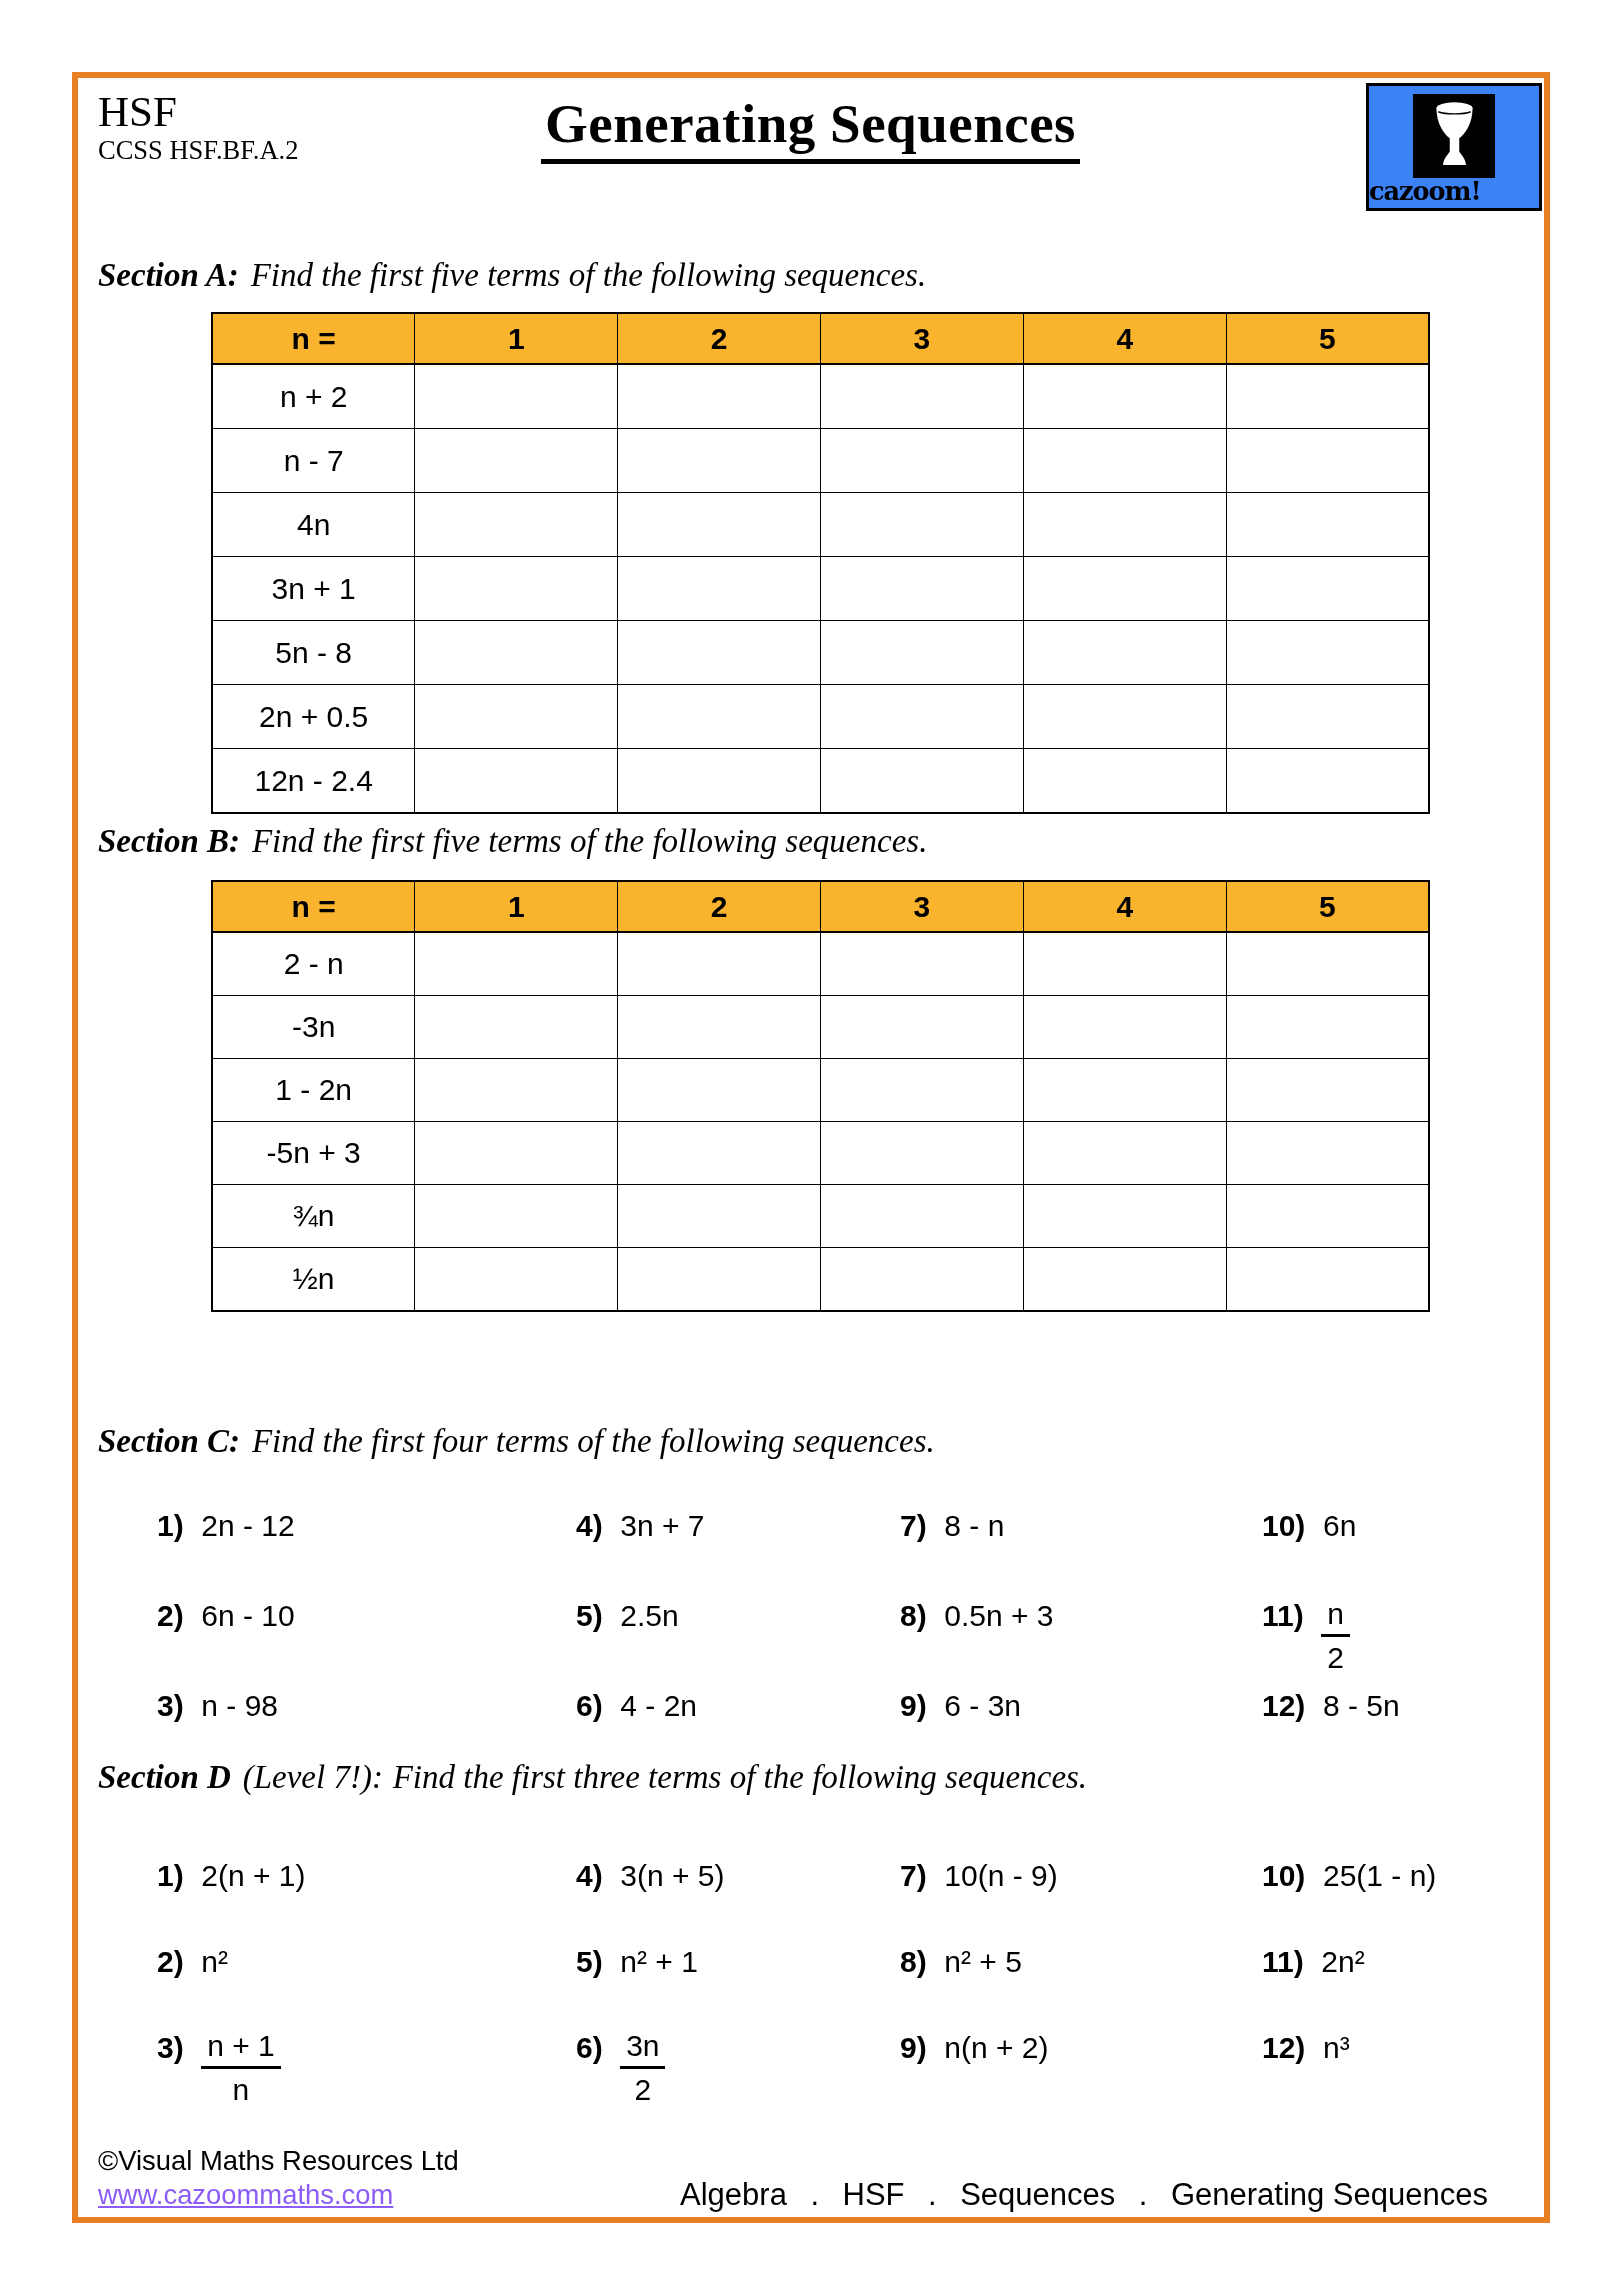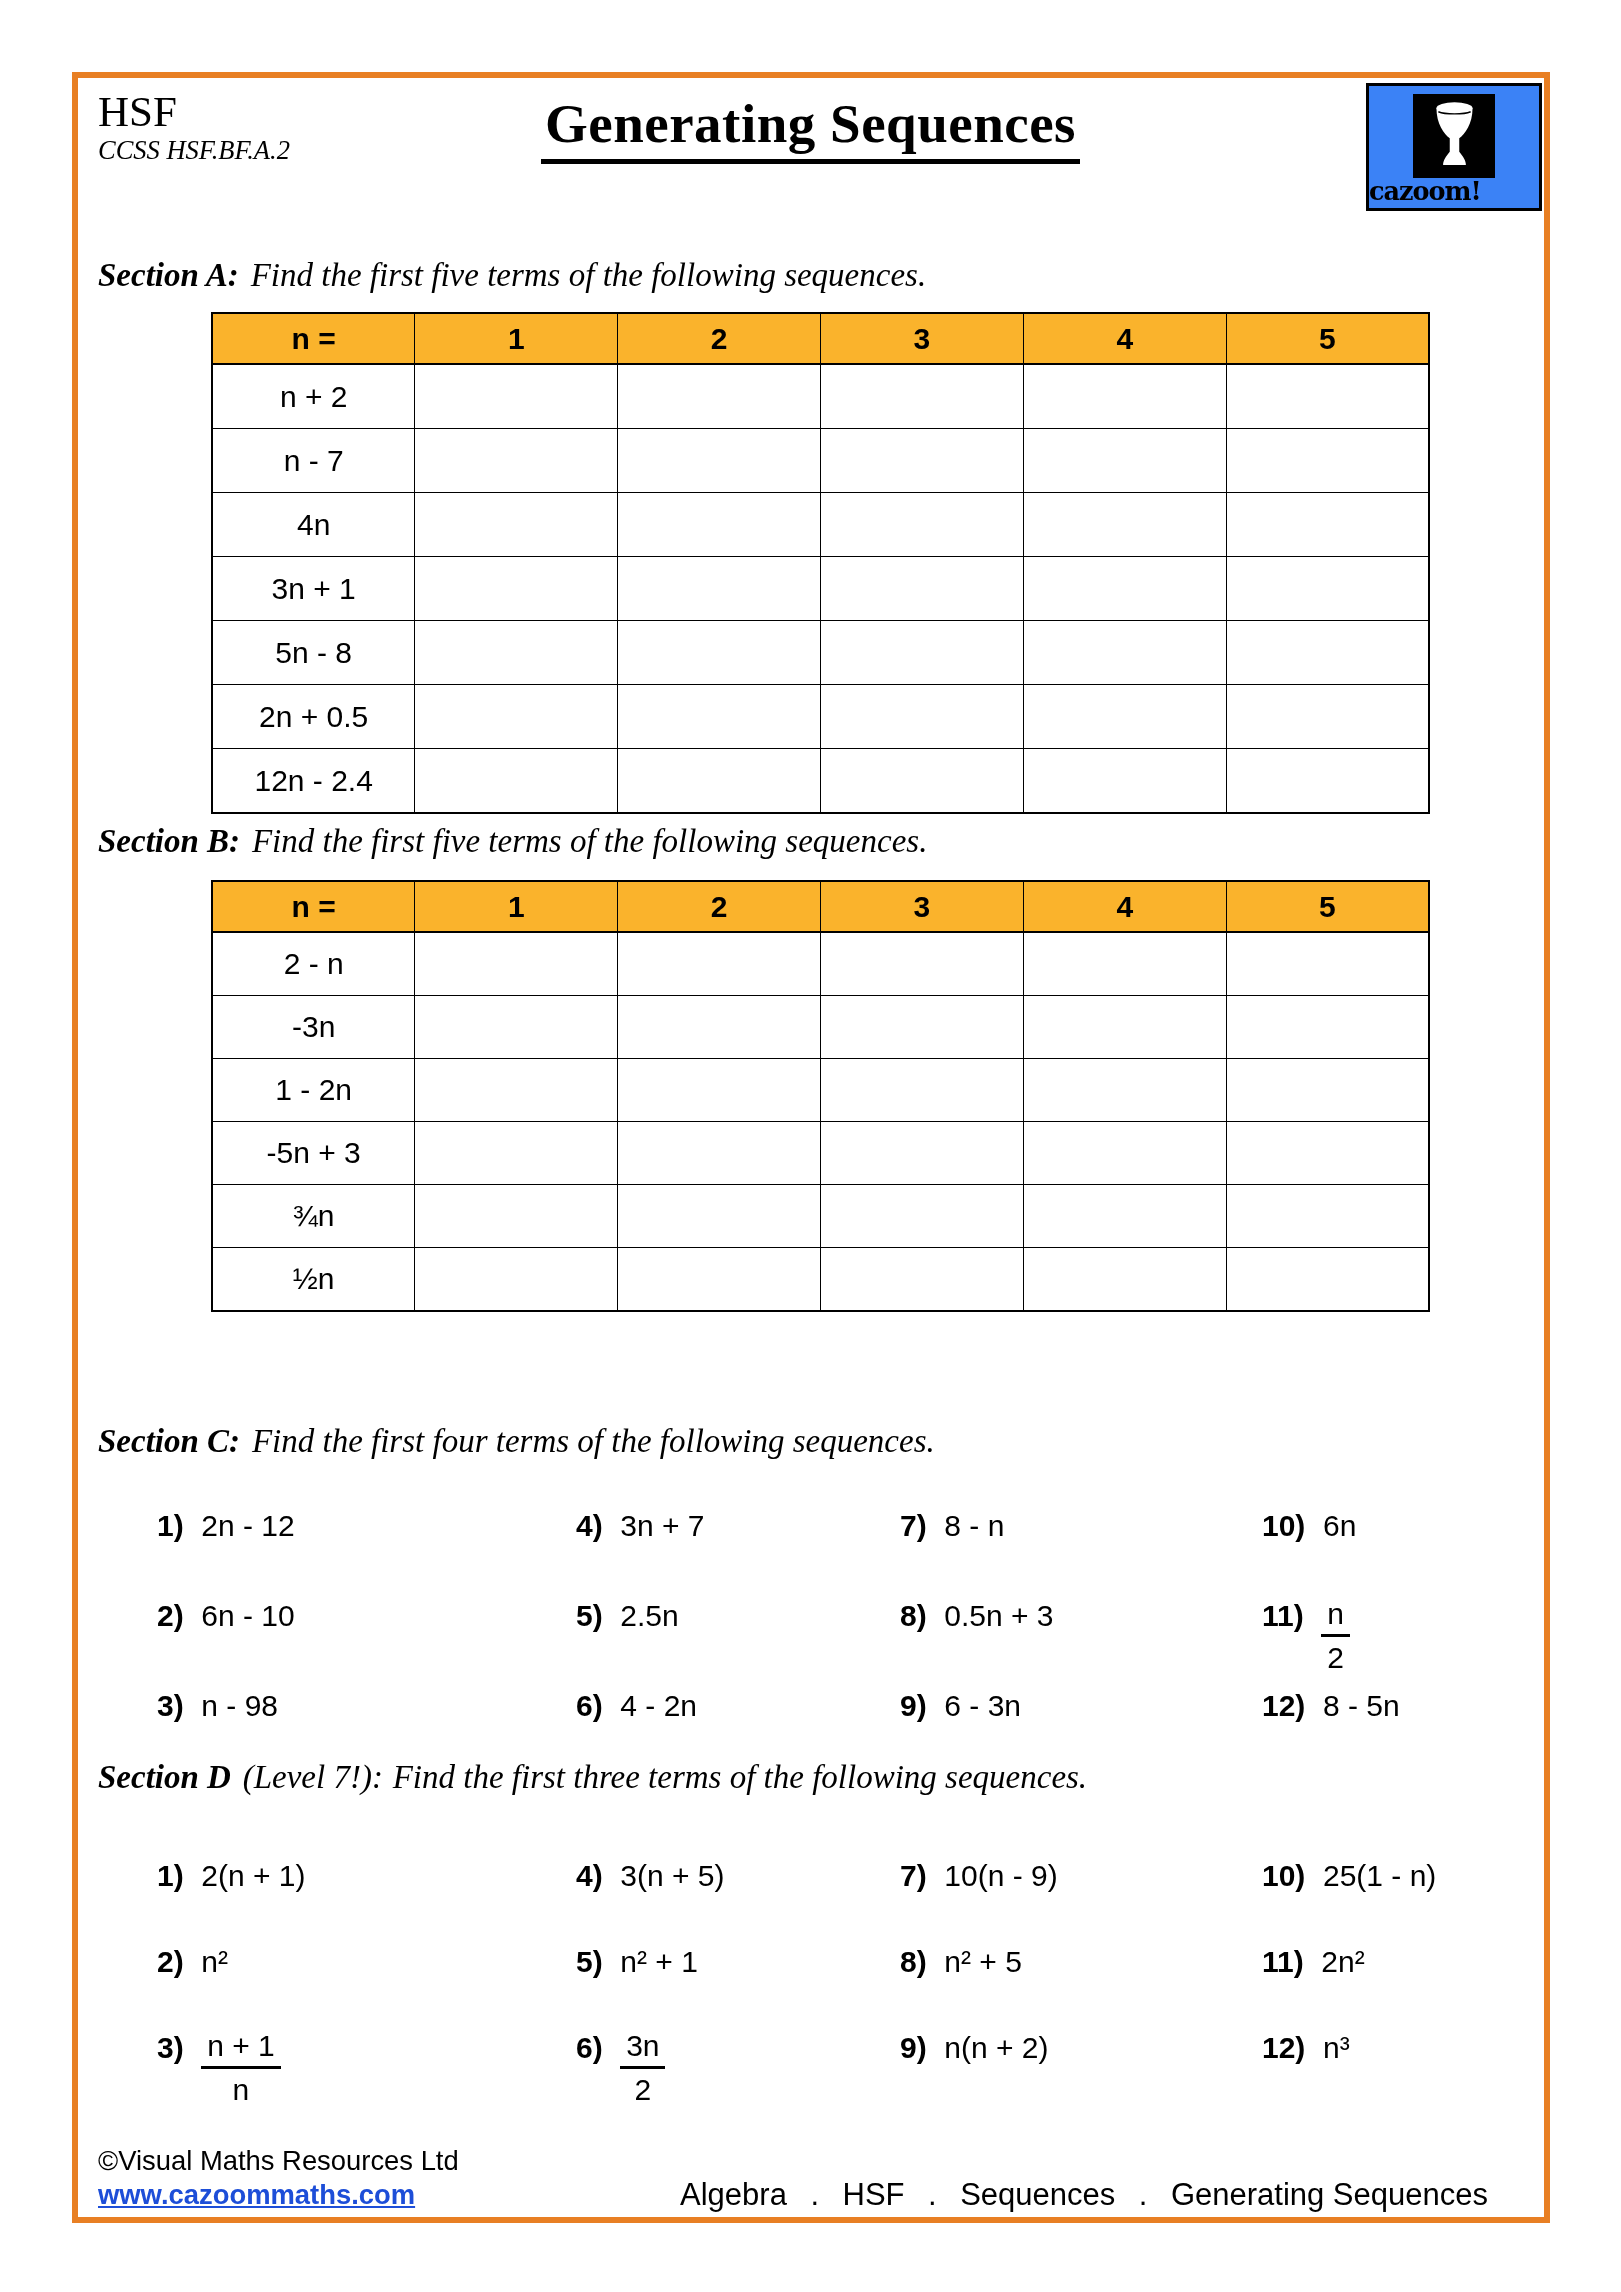--- a/index.html
+++ b/index.html
@@ -5,21 +5,21 @@
   html,body{margin:0;padding:0;background:#ffffff;}
   .page{position:relative;width:1621px;height:2293px;background:#fff;
         font-family:"Liberation Sans",sans-serif;color:#000;overflow:hidden;border-radius:8px;}
   .frame{position:absolute;left:72px;top:72px;width:1478px;height:2151px;
          border:6.9px solid #E87F23;box-sizing:border-box;background:#fff;}
 
   
   .hsf{position:absolute;left:98px;top:90px;font-family:"Liberation Serif",serif;
        font-size:43px;line-height:1;}
   .ccss{position:absolute;left:98px;top:137px;font-family:"Liberation Serif",serif;
-        font-style:italic;font-size:26.5px;line-height:1;}
+        font-size:26.5px;line-height:1;}
   .title-wrap{position:absolute;left:0;top:96px;width:1621px;text-align:center;}
   .title{display:inline-block;font-family:"Liberation Serif",serif;font-weight:bold;
          font-size:55px;line-height:1;letter-spacing:0.5px;
          border-bottom:5.9px solid #000;padding:0 3.9px 7.8px 3.9px;}
   .logo{position:absolute;left:1366px;top:83px;width:176px;height:128px;
         border:3.9px solid #000;box-sizing:border-box;background:#3b82f6;text-align:left;}
   .logo-square{width:82px;height:84px;background:#000;margin:7.8px auto 0 auto;
                display:flex;align-items:center;justify-content:center;}
   .logo-text{font-family:"DejaVu Serif",serif;font-weight:bold;font-size:25.5px;
              line-height:1.05;letter-spacing:-1px;}
@@ -45,21 +45,21 @@
   .slot-c{height:90px;}
   .slot-d{height:86px;}
   .pnum{font-weight:bold;margin-right:17.6px;}
   .frac{display:inline-flex;flex-direction:column;align-items:center;text-align:center;}
   .ftop{border-bottom:3.9px solid #000;padding:0 5.9px 4.9px 5.9px;line-height:1;}
   .fbot{padding-top:5.9px;line-height:1;}
 
   
   .copyright{position:absolute;left:98px;top:2147px;font-size:27.4px;line-height:1;}
   .weburl{position:absolute;left:98px;top:2181px;font-size:27.4px;line-height:1;
-          color:#1d4ed8;text-decoration:underline;cursor:pointer;font-weight:bold;}
+          color:#8b5cf6;text-decoration:underline;cursor:pointer;}
   .breadcrumb{position:absolute;right:133px;top:2179px;font-size:31px;line-height:1;
               display:flex;align-items:center;white-space:nowrap;margin-left:12px;}
   .bc-sep{margin:0 23.5px;}
 </style>
 </head>
 <body>
 
 <div class="page">
   <div class="frame"></div>
 

